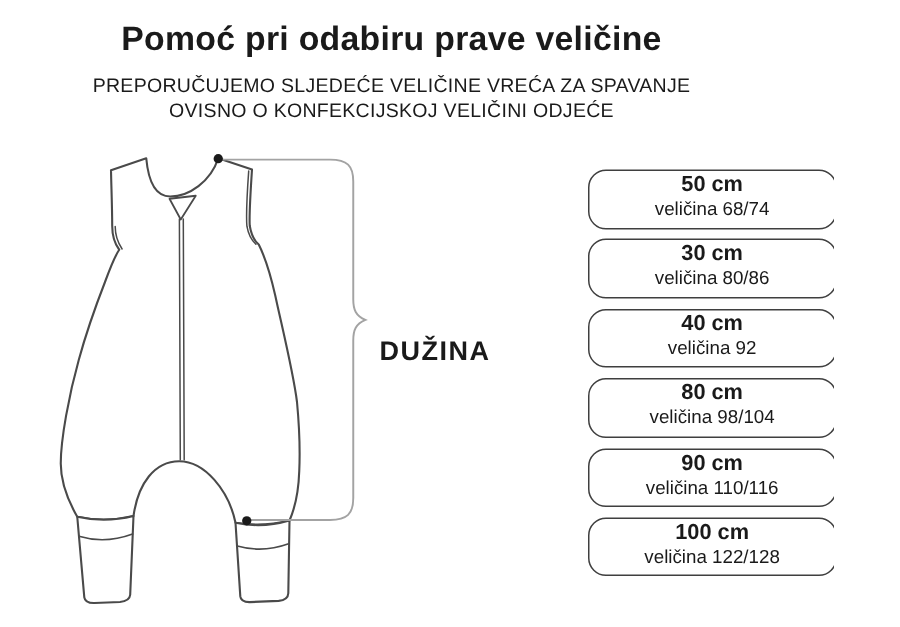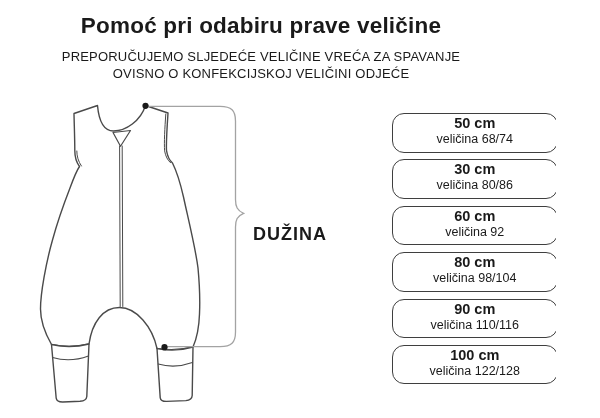--- a/index.html
+++ b/index.html
@@ -168,21 +168,21 @@
   <div class="size-list">
     <div class="size-box">
       <div class="size-length">50 cm</div>
       <div class="size-clothing">veličina 68/74</div>
     </div>
     <div class="size-box">
       <div class="size-length">30 cm</div>
       <div class="size-clothing">veličina 80/86</div>
     </div>
     <div class="size-box">
-      <div class="size-length">60 cm</div>
+      <div class="size-length">40 cm</div>
       <div class="size-clothing">veličina 92</div>
     </div>
     <div class="size-box">
       <div class="size-length">80 cm</div>
       <div class="size-clothing">veličina 98/104</div>
     </div>
     <div class="size-box">
       <div class="size-length">90 cm</div>
       <div class="size-clothing">veličina 110/116</div>
     </div>

